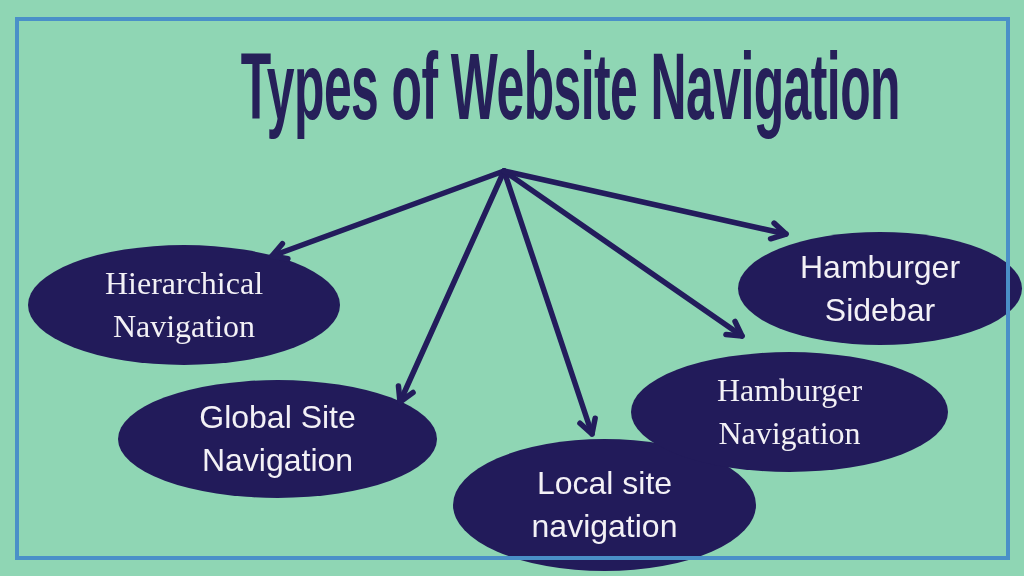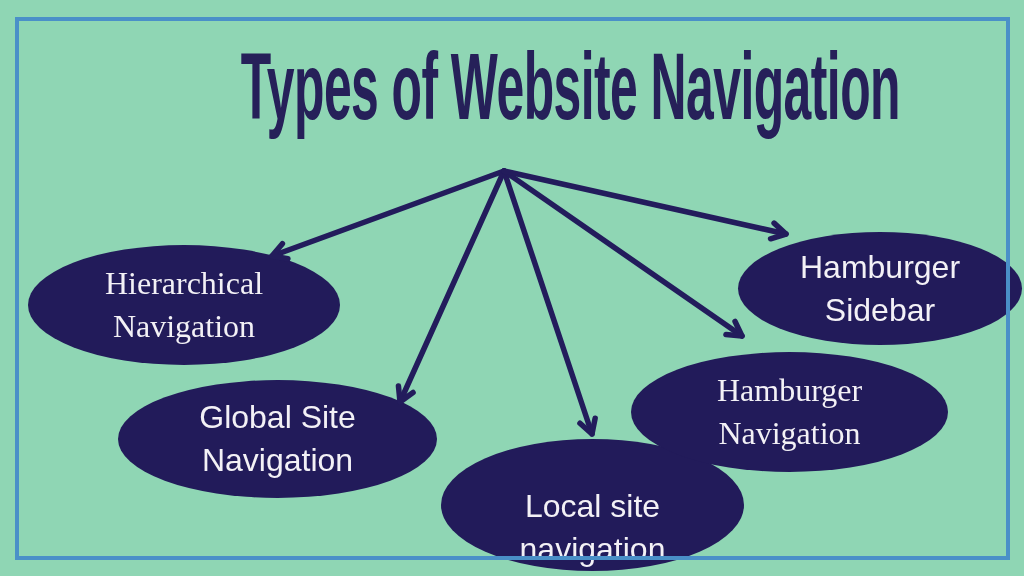--- a/index.html
+++ b/index.html
@@ -49,21 +49,21 @@
     align-items:center;
     justify-content:center;
     text-align:center;
     white-space:pre-line;
     font-size:32px;
     line-height:43px;
     z-index:2;
   }
   .n1{left:28px;  top:245px; width:312px; height:120px;font-family:Liberation Serif, serif;}
   .n2{left:118px; top:380px; width:319px; height:118px;text-align:center;}
-  .n3{left:441px; top:439px; width:303px; height:132px;align-items:flex-end;}
+  .n3{left:453px; top:439px; width:303px; height:132px;}
   .n4{left:631px; top:352px; width:317px; height:120px;font-family:Liberation Serif, serif;}
   .n5{left:738px; top:232px; width:284px; height:113px;}
   svg.arrows{
     position:absolute;
     left:0;top:0;
     z-index:3;
     pointer-events:none;
   }
   .arrow-line{
     stroke:var(--arrow);

